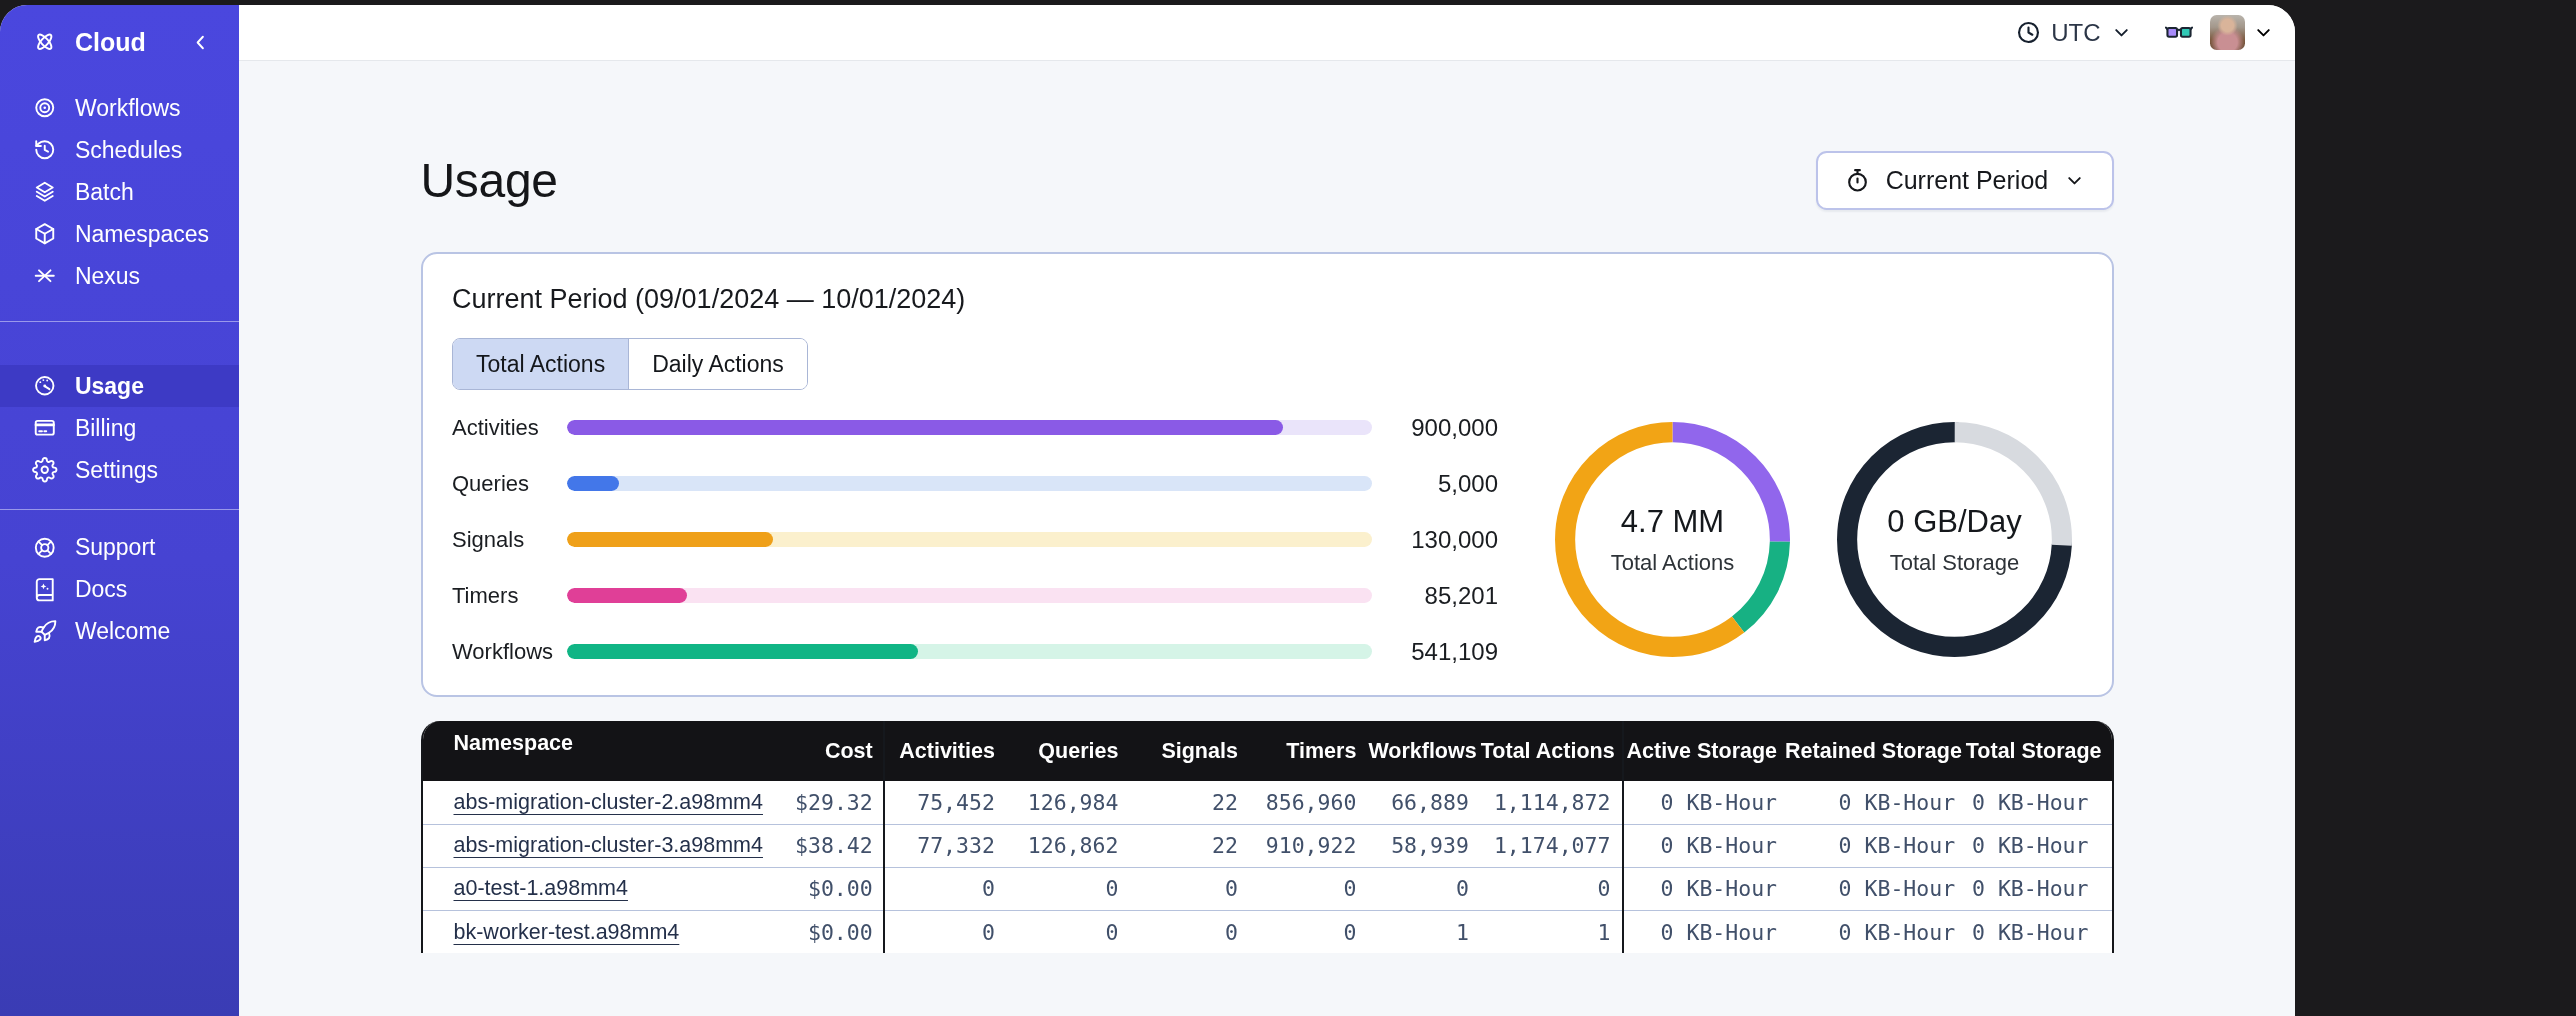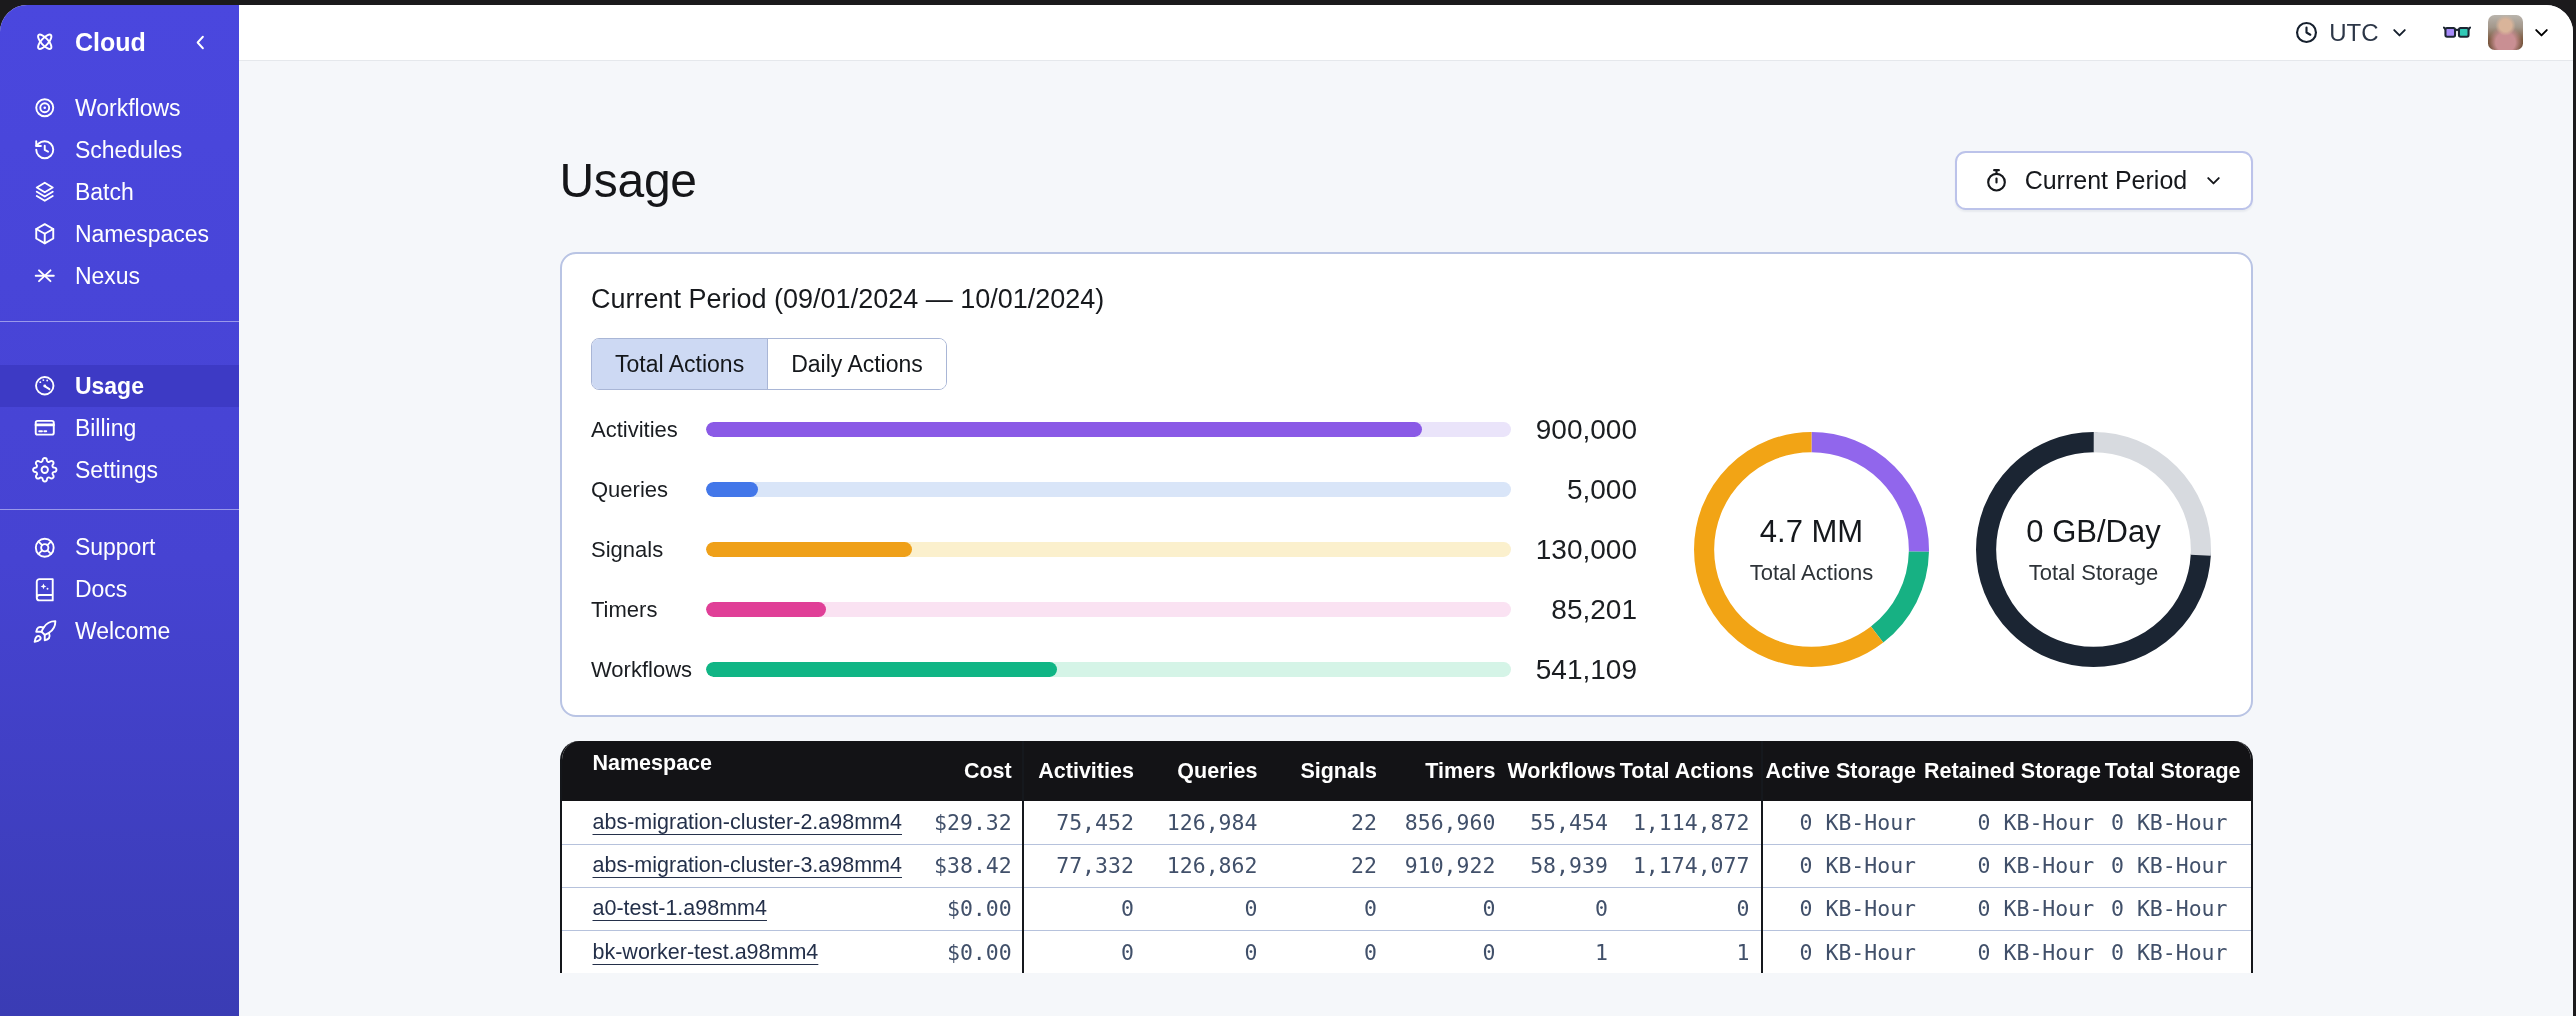--- a/index.html
+++ b/index.html
@@ -5,21 +5,21 @@
   * { box-sizing: border-box; margin: 0; padding: 0; }
   html,body { width: 2576px; height: 1016px; }
   body {
     font-family: "Liberation Sans", sans-serif;
     background: #1b1a1c;
     overflow: hidden;
     position: relative;
   }
   .window {
     position: absolute; left: 0; top: 5.4px;
-    width: 2573px; height: 1011px;
+    width: 2295px; height: 1011px;
     border-radius: 27px 27px 0 0;
     overflow: hidden;
     display: flex;
     background: #f5f7fa;
   }
   
   .sidebar {
     width: 239px; flex: 0 0 239px;
     background: linear-gradient(180deg, #4a47de 0%, #4643d2 55%, #3a3cb4 100%);
     color: #fff;
@@ -98,21 +98,21 @@
     background: #fff; border: none; cursor: pointer;
   }
   .tab + .tab { border-left: 1.3px solid #a9b6d6; }
   .tab.active { background: #cdd9f3; }
   .chart-row { margin-top: 24px; display: flex; align-items: center; }
   .bars { display: flex; flex-direction: column; gap: 28px; width: 1046px; }
   .bar-row { display: flex; align-items: center; }
   .bar-label { width: 115px; font-size: 22px; color: #1a1d21; }
   .bar-track { width: 805px; height: 14.8px; border-radius: 7.4px; position: relative; overflow: hidden; }
   .bar-fill { position: absolute; left: 0; top: 0; bottom: 0; border-radius: 7.4px; }
-  .bar-value { flex: 1; text-align: right; font-size: 28px; color: #1a1d21; }
+  .bar-value { flex: 1; text-align: right; font-size: 24px; color: #1a1d21; }
   .donuts { margin-left: auto; display: flex; gap: 43px; padding-right: 8px; }
   .donut { position: relative; width: 239px; height: 239px; }
   .donut-center {
     position: absolute; inset: 0; display: flex; flex-direction: column;
     align-items: center; justify-content: center; gap: 10.7px; text-align: center;
   }
   .donut-value { font-size: 31px; font-weight: 500; color: #15181c; }
   .donut-label { font-size: 22px; color: #2e3338; }
   
   .table-card {
@@ -445,21 +445,21 @@
                 </tr>
               </thead>
               <tbody>
                 <tr>
                   <td class="col-ns"><a class="ns-link">abs-migration-cluster-2.a98mm4</a></td>
                   <td class="col-cost col-break">$29.32</td>
                   <td class="">75,452</td>
                   <td class="">126,984</td>
                   <td class="">22</td>
                   <td class="">856,960</td>
-                  <td class="">55,454</td>
+                  <td class="">66,889</td>
                   <td class="col-break">1,114,872</td>
                   <td class="col-as">0 KB-Hour</td>
                   <td class="col-rs">0 KB-Hour</td>
                   <td class="col-ts">0 KB-Hour</td>
                 </tr>
                 <tr>
                   <td class="col-ns"><a class="ns-link">abs-migration-cluster-3.a98mm4</a></td>
                   <td class="col-cost col-break">$38.42</td>
                   <td class="">77,332</td>
                   <td class="">126,862</td>

